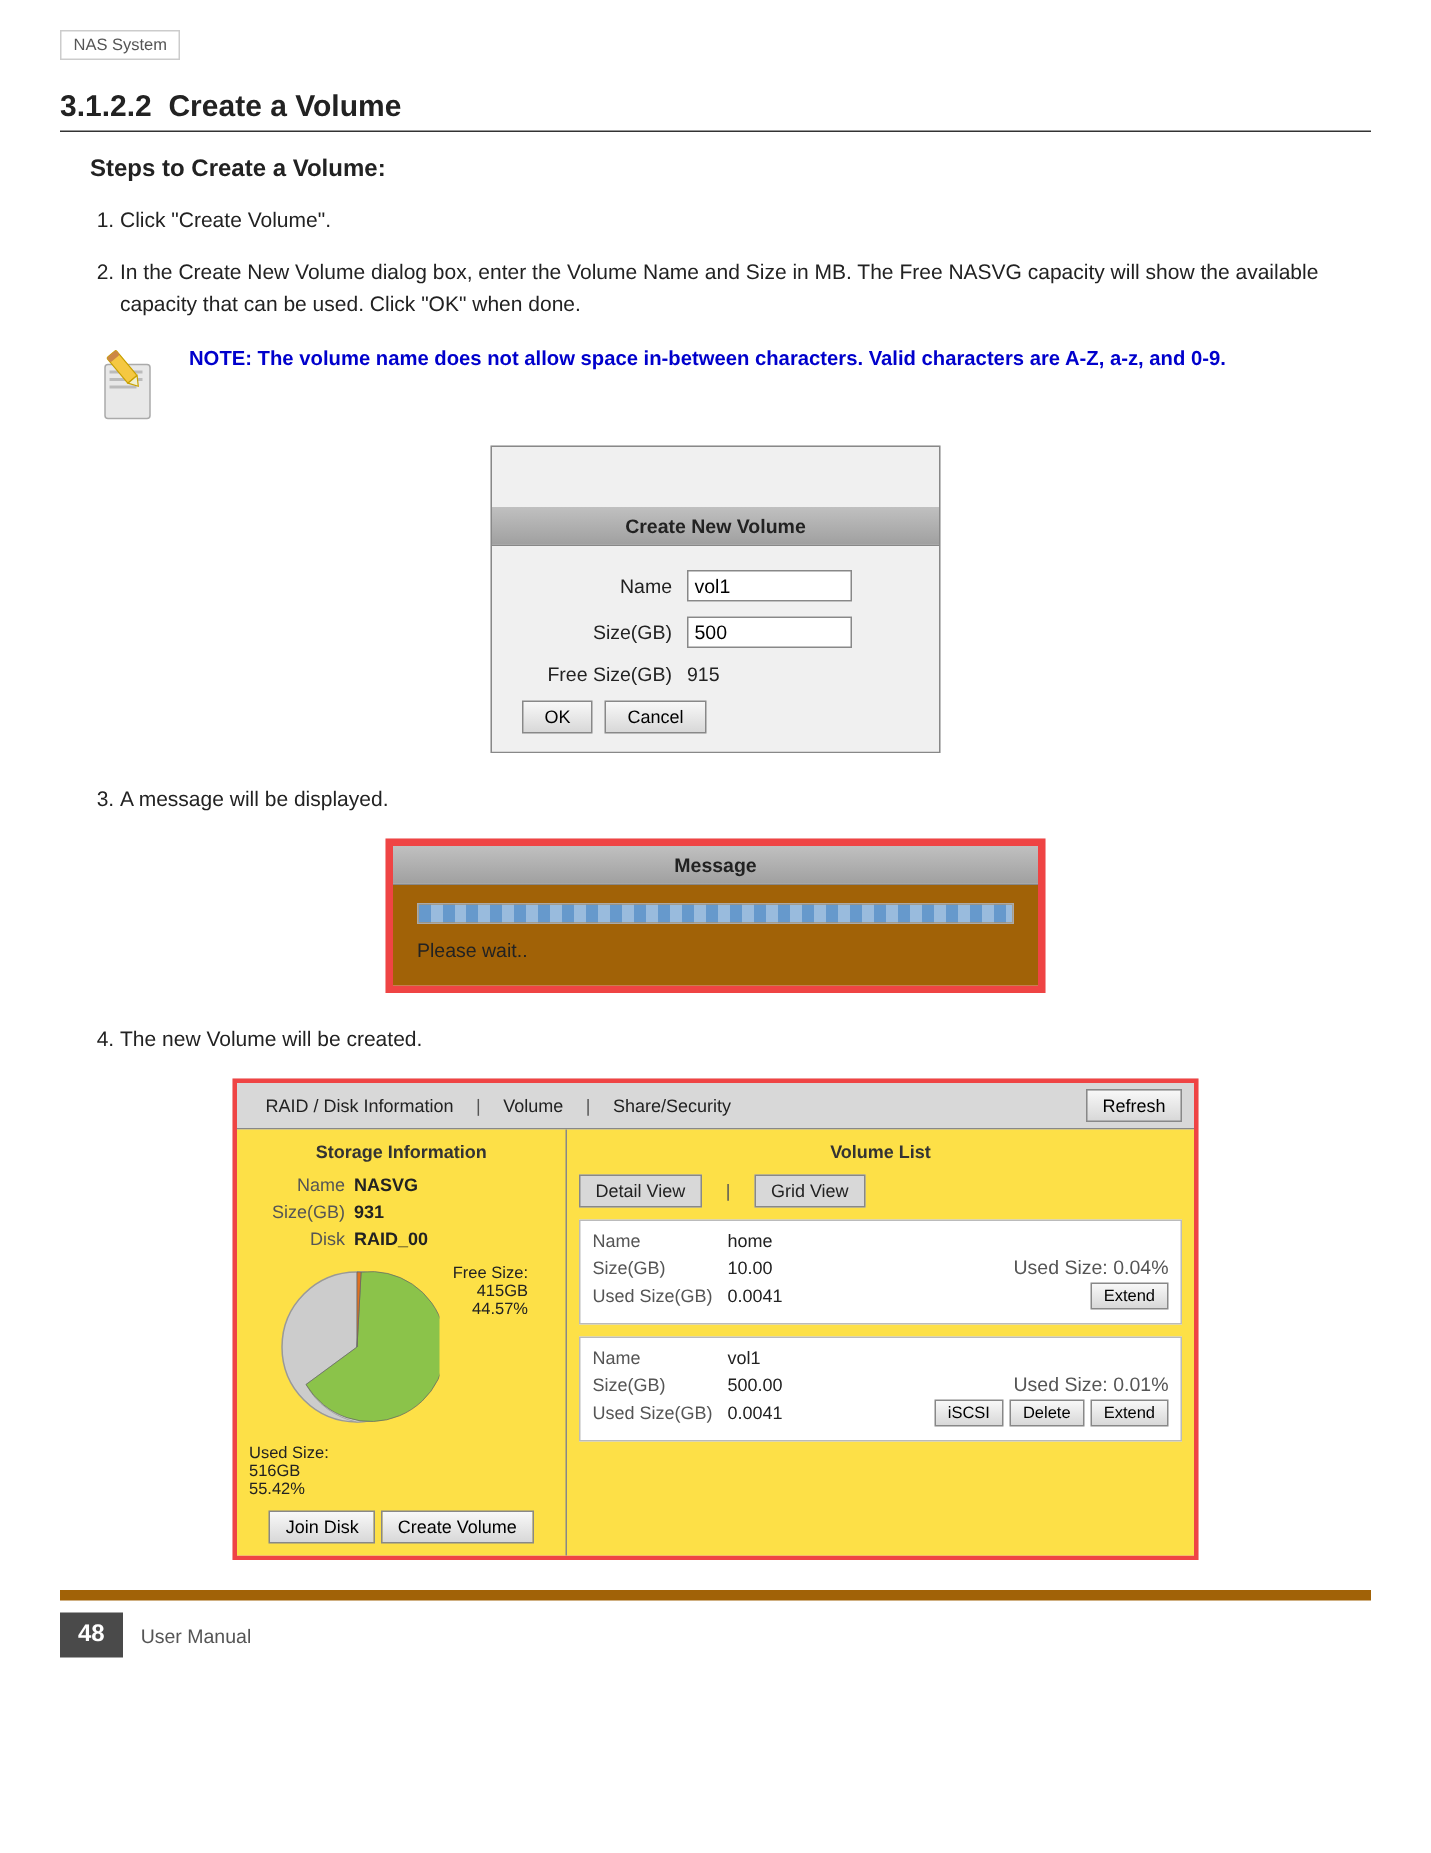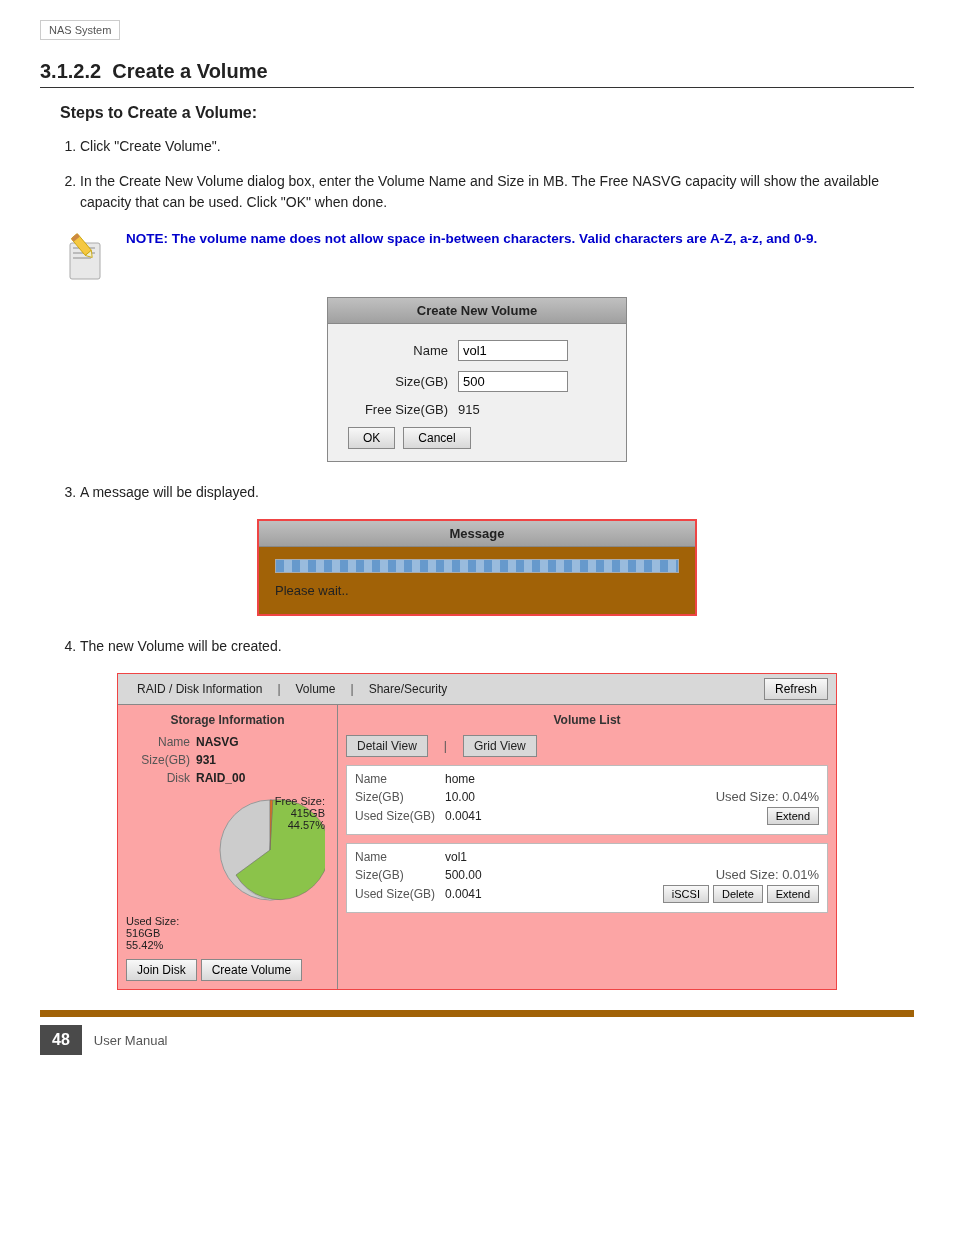--- a/index.html
+++ b/index.html
@@ -85,20 +85,21 @@
       background: #f0f0f0;
     }
 
     .dialog-title-bar {
       background: linear-gradient(to bottom, #c0c0c0, #a0a0a0);
       text-align: center;
       font-weight: bold;
       font-size: 13px;
       padding: 5px 0;
       border-bottom: 1px solid #888;
+      margin-top: 40px;
     }
 
     .dialog-body {
       padding: 16px 20px 12px 20px;
       background: #f0f0f0;
     }
 
     .dialog-row {
       display: flex;
       align-items: center;
@@ -140,21 +141,21 @@
 
     
     .message-wrapper {
       display: flex;
       justify-content: center;
       margin: 16px 0 20px 0;
     }
 
     .message-box {
       width: 440px;
-      border: 2px solid #ef4444;
+      border: 5px solid #ef4444;
       background: #f0f0f0;
     }
 
     .message-title-bar {
       background: linear-gradient(to bottom, #c0c0c0, #a0a0a0);
       text-align: center;
       font-weight: bold;
       font-size: 13px;
       padding: 5px 0;
       border-bottom: 1px solid #888;
@@ -182,22 +183,22 @@
     }
 
     
     .nas-panel-wrapper {
       display: flex;
       justify-content: center;
       margin: 16px 0 10px 0;
     }
 
     .nas-panel {
-      width: 720px;
-      border: 1px solid #ef4444;
+      width: 644px;
+      border: 3px solid #ef4444;
       background: #e8e8e8;
     }
 
     .nas-top-bar {
       display: flex;
       align-items: center;
       background: #d8d8d8;
       border-bottom: 1px solid #888;
       padding: 4px 8px;
       gap: 0;
@@ -221,21 +222,21 @@
       margin-left: auto;
       padding: 3px 10px;
       font-size: 12px;
       background: linear-gradient(to bottom, #f8f8f8, #d8d8d8);
       border: 1px solid #888;
       cursor: pointer;
     }
 
     .nas-content {
       display: flex;
-      background: #fca5a5;
+      background: #fde047;
     }
 
     .nas-left {
       width: 220px;
       border-right: 1px solid #888;
       padding: 8px;
     }
 
     .nas-right {
       flex: 1;
@@ -263,39 +264,40 @@
       color: #555;
     }
 
     .nas-info-val {
       font-weight: bold;
     }
 
     .nas-chart-area {
       display: flex;
       align-items: flex-end;
-      justify-content: flex-end;
-      margin: 10px 4px;
+      justify-content: flex-start;
+      margin: 10px 17px;
       position: relative;
     }
 
     .pie-chart-svg {
       width: 110px;
       height: 110px;
     }
 
     .nas-size-used {
       font-size: 11px;
       margin-top: 4px;
     }
 
     .nas-bottom-btns {
       display: flex;
       gap: 4px;
       margin-top: 8px;
+      justify-content: center;
     }
 
     .nas-action-btn {
       padding: 3px 10px;
       font-size: 12px;
       background: linear-gradient(to bottom, #f8f8f8, #d8d8d8);
       border: 1px solid #888;
       cursor: pointer;
     }
 

